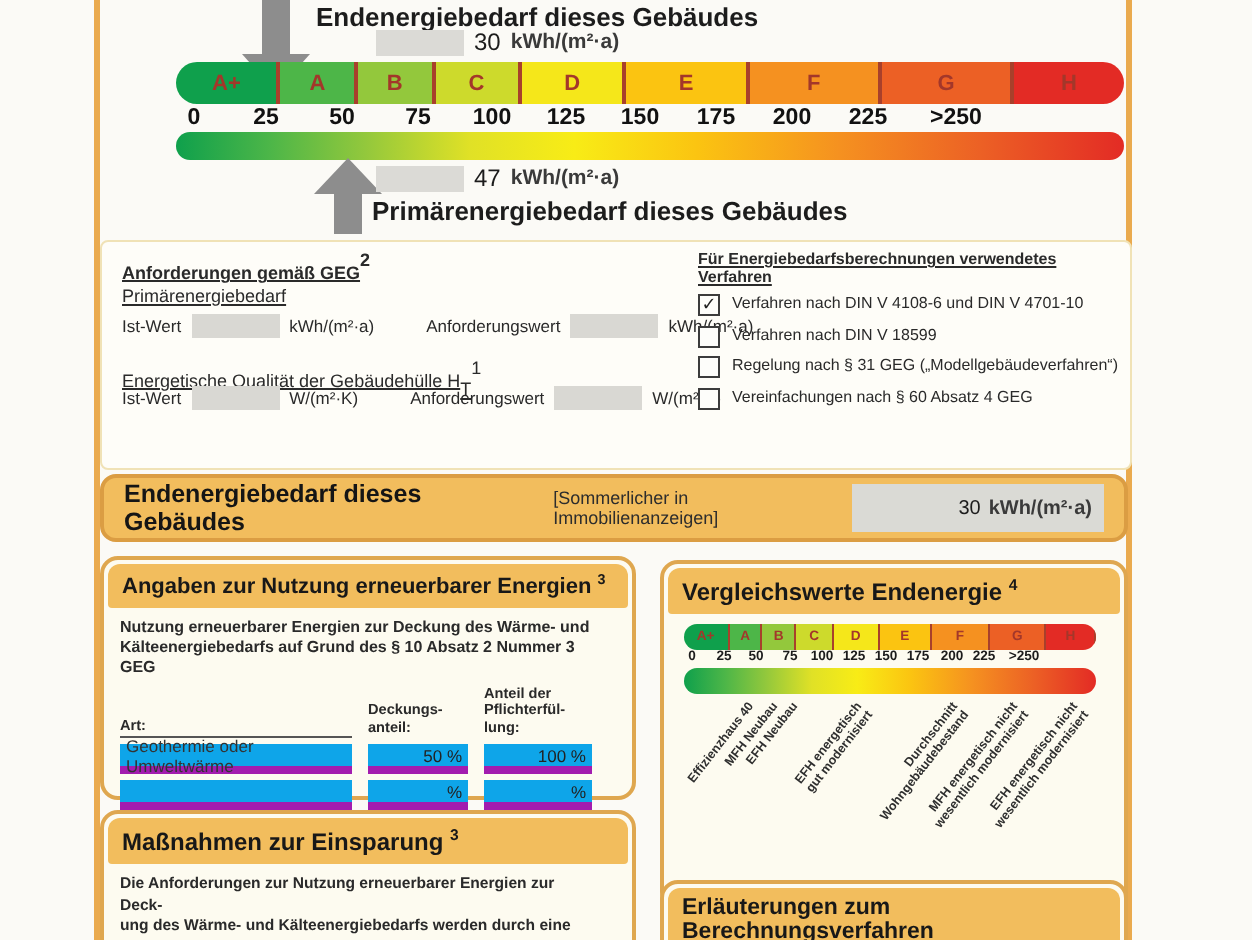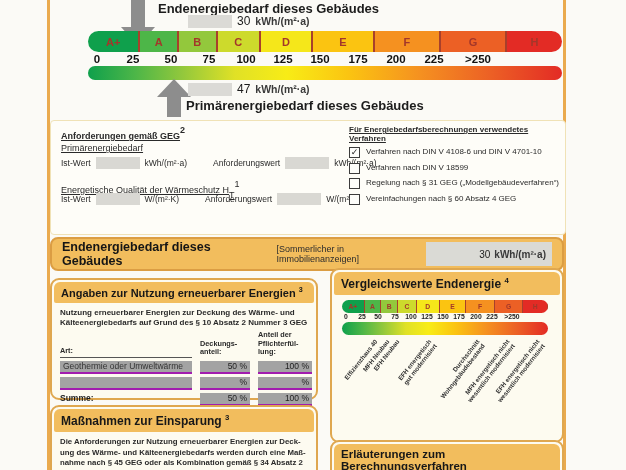--- a/index.html
+++ b/index.html
@@ -44,28 +44,28 @@
           border-radius:8px;display:flex;align-items:center;padding:0 10px}
   .banner .b-title{font-size:12.5px;font-weight:bold;color:#151515}
   .banner .b-sub{font-size:9px;color:#2d2d2d;margin-left:6px}
   .banner .b-val{margin-left:auto;width:122px;height:24px;background:#dadad5;display:flex;align-items:center;
                  justify-content:flex-end;padding-right:6px;gap:4px;font-size:10px}
   .banner .b-val .unit{font-size:10px}
 
   
   .panel{position:absolute;background:#fdfbf0;border:2px solid #dfa74f;border-radius:9px;box-sizing:border-box}
   .ptitle{margin:2px;background:#f2bd5d;border-radius:6px 6px 2px 2px;padding:4px 7px;font-weight:bold;color:#181818}
-  .pbody{padding:3px 4px 0 8px}
+  .pbody{padding:3px 20px 0 8px}
   sup{font-size:0.65em}
 
   .ren-desc{font-size:8px;font-weight:bold;line-height:1.3;color:#2a2a2a}
   .ren-table{display:grid;grid-template-columns:1fr 50px 54px;column-gap:8px;margin-top:3px;align-items:end}
   .col-h{font-size:7.3px;font-weight:bold;white-space:pre-line;line-height:1.15;color:#2a2a2a;padding-bottom:1px}
   .art-h{border-bottom:1px solid #555}
-  .t-cell{background:#a3a3a3;border-bottom:2px solid #a21caf;height:11px;font-size:8.5px;display:flex;align-items:center;margin-top:3px}
+  .t-cell{background:#0ea5e9;border-bottom:4px solid #a21caf;height:11px;font-size:8.5px;display:flex;align-items:center;margin-top:3px}
   .t-art{padding-left:3px;color:#333}
   .t-num{justify-content:flex-end;padding-right:3px;color:#222}
   .summe{font-size:8.5px;font-weight:bold;align-self:center}
 
   .sav-text{font-size:7.8px;font-weight:bold;line-height:1.35;white-space:pre-line;color:#2a2a2a}
 
   .mini-scale{position:relative;margin:5px 8px 0 10px;width:206px}
   .mini-bar{display:flex;height:13px;border-radius:7px;overflow:hidden}
   .mini-bar .seg{font-size:6.8px;border-right:1px solid #a8402b}
   .mini-ticks{position:relative;height:9px}
@@ -138,21 +138,21 @@
   <div class="abs req-row" style="left:10px;top:36px">
     <span>Ist-Wert</span>
     <span class="field"></span>
     <span>kWh/(m²·a)</span>
     <span class="gap"></span>
     <span>Anforderungswert</span>
     <span class="field"></span>
     <span>kWh/(m²·a)</span>
   </div>
   <div class="abs" style="left:10px;top:58px">
-    <span class="h-u">Energetische Qualität der Wärmeschutz H</span><sub class="h-u">T</sub><sup class="h-u" style="text-decoration:none">1</sup>
+    <span class="h-u">Energetische Qualität der Gebäudehülle H</span><sub class="h-u">T</sub><sup class="h-u" style="text-decoration:none">1</sup>
   </div>
   <div class="abs req-row" style="left:10px;top:72px">
     <span>Ist-Wert</span>
     <span class="field"></span>
     <span>W/(m²·K)</span>
     <span class="gap"></span>
     <span>Anforderungswert</span>
     <span class="field"></span>
     <span>W/(m²·K)</span>
   </div>
@@ -222,21 +222,21 @@
     <span>Maßnahmen zur Einsparung</span> <sup>3</sup>
   </div>
   <div class="pbody">
     <div class="sav-text">Die Anforderungen zur Nutzung erneuerbarer Energien zur Deck-
 ung des Wärme- und Kälteenergiebedarfs werden durch eine Maß-
 nahme nach § 45 GEG oder als Kombination gemäß § 34 Absatz 2
 GEG erfüllt.</div>
   </div>
 </div>
 
-<div class="panel" style="left:330px;top:268px;width:234px;height:175px">
+<div class="panel" style="left:330px;top:280px;width:234px;height:175px">
   <div class="ptitle" style="font-size:12px">
     <span>Vergleichswerte Endenergie</span> <sup>4</sup>
   </div>
   <div class="mini-scale">
     <div class="mini-bar">
       <div class="seg s0" style="flex:11">A+</div>
       <div class="seg s1" style="flex:8">A</div>
       <div class="seg s2" style="flex:8">B</div>
       <div class="seg s3" style="flex:9">C</div>
       <div class="seg s4" style="flex:11">D</div>

